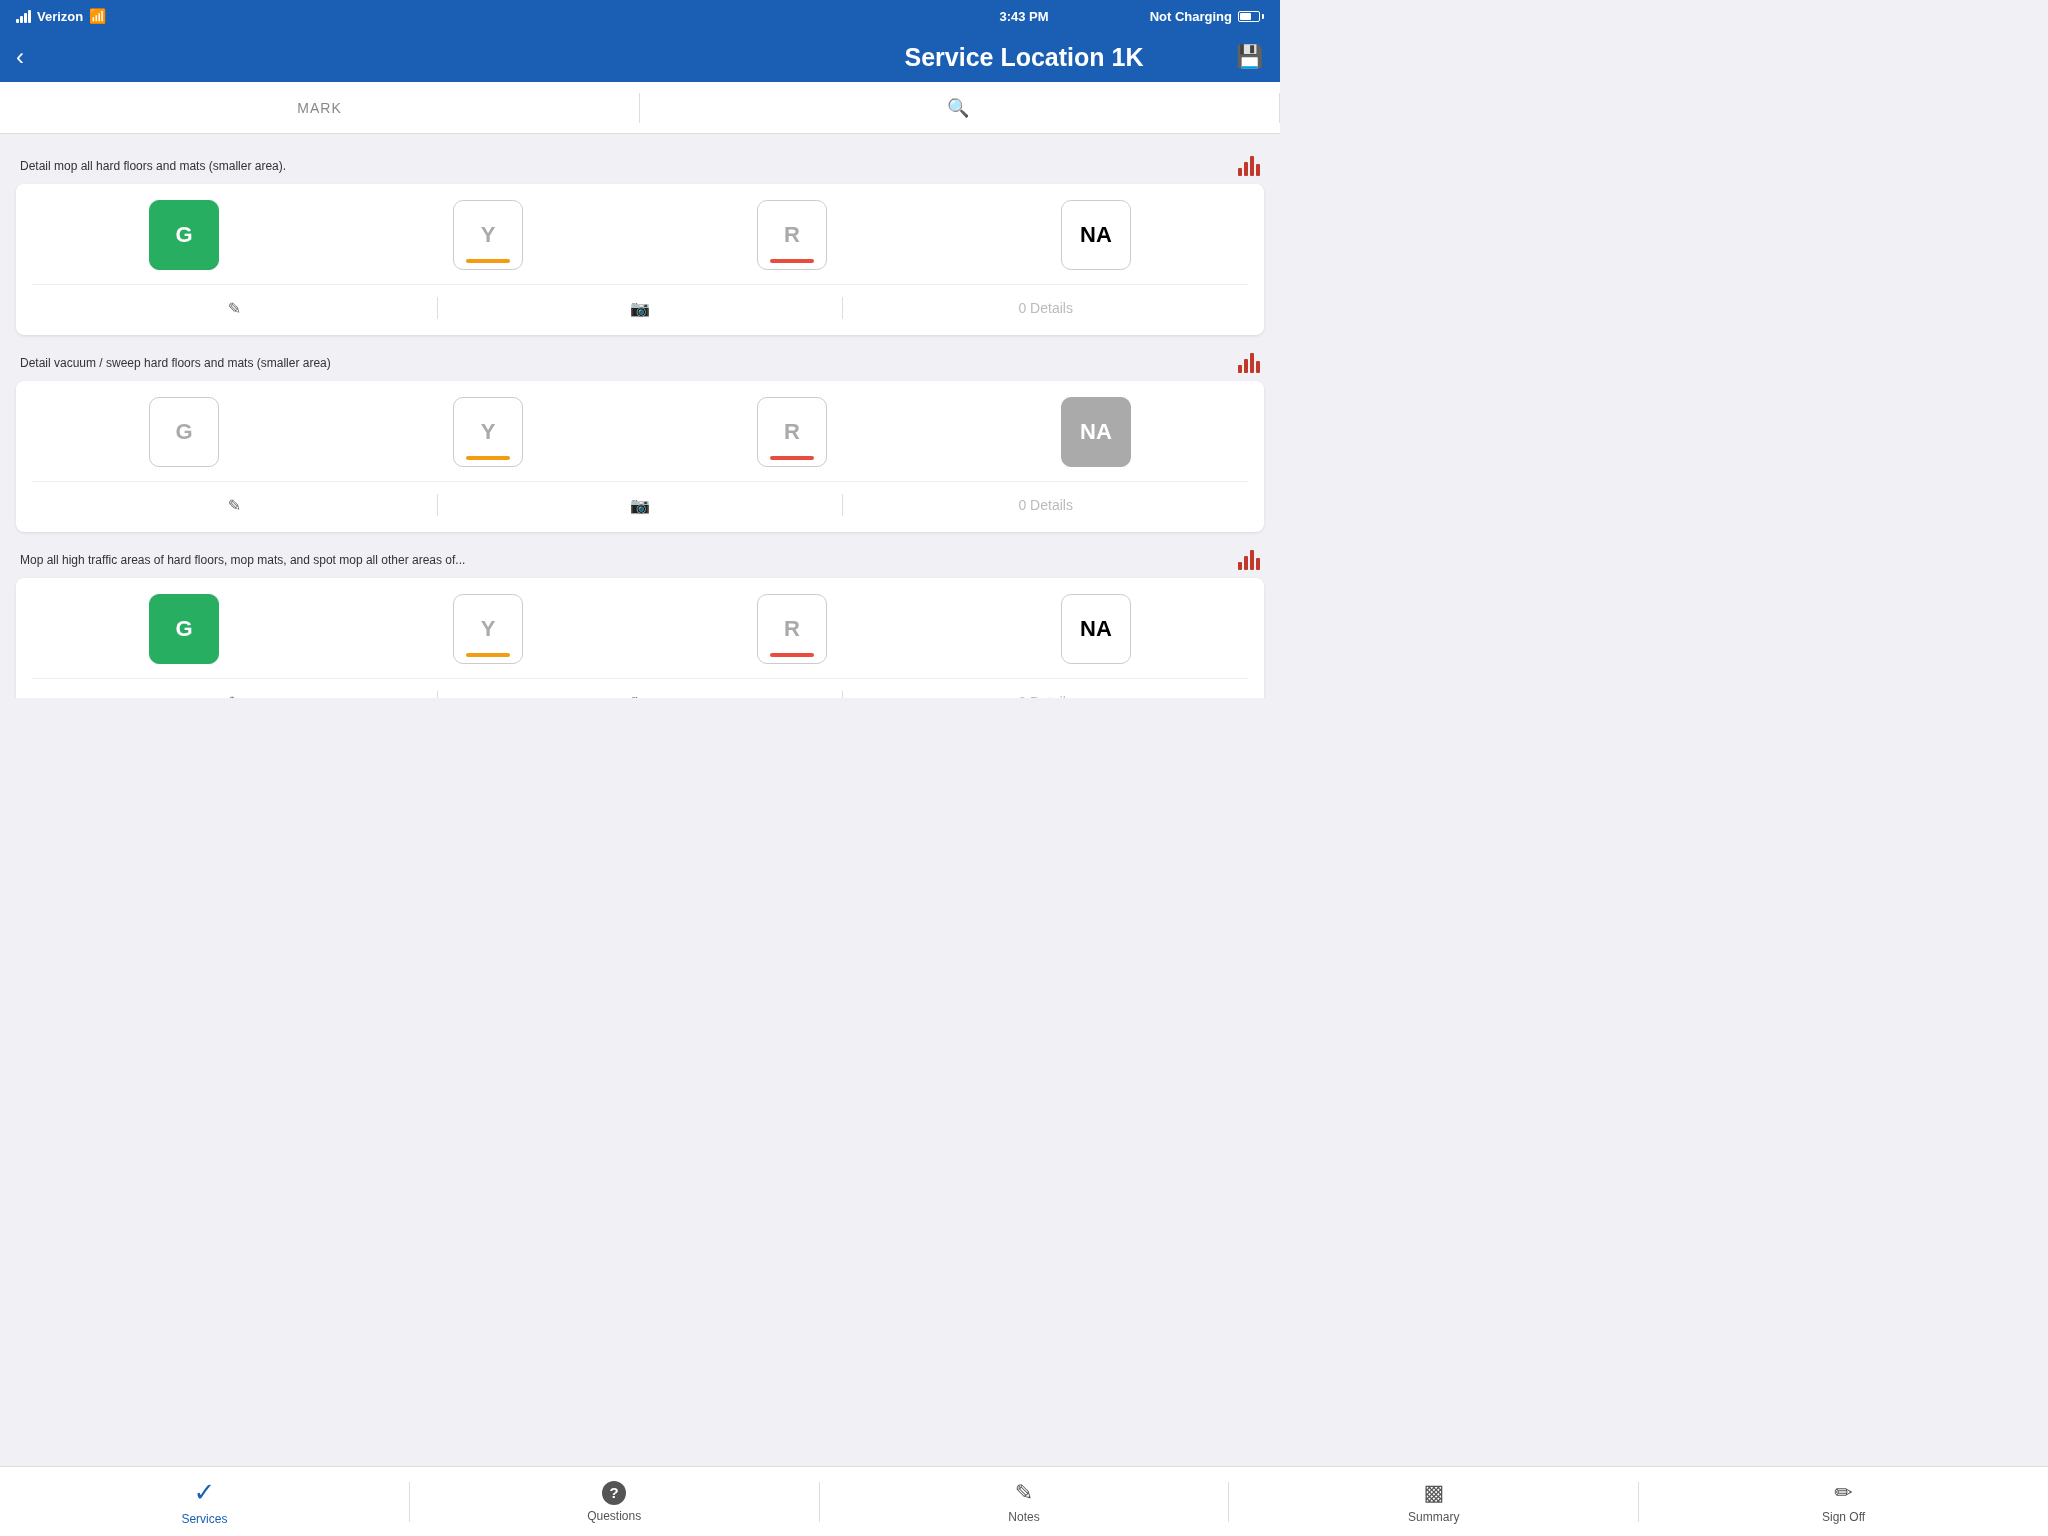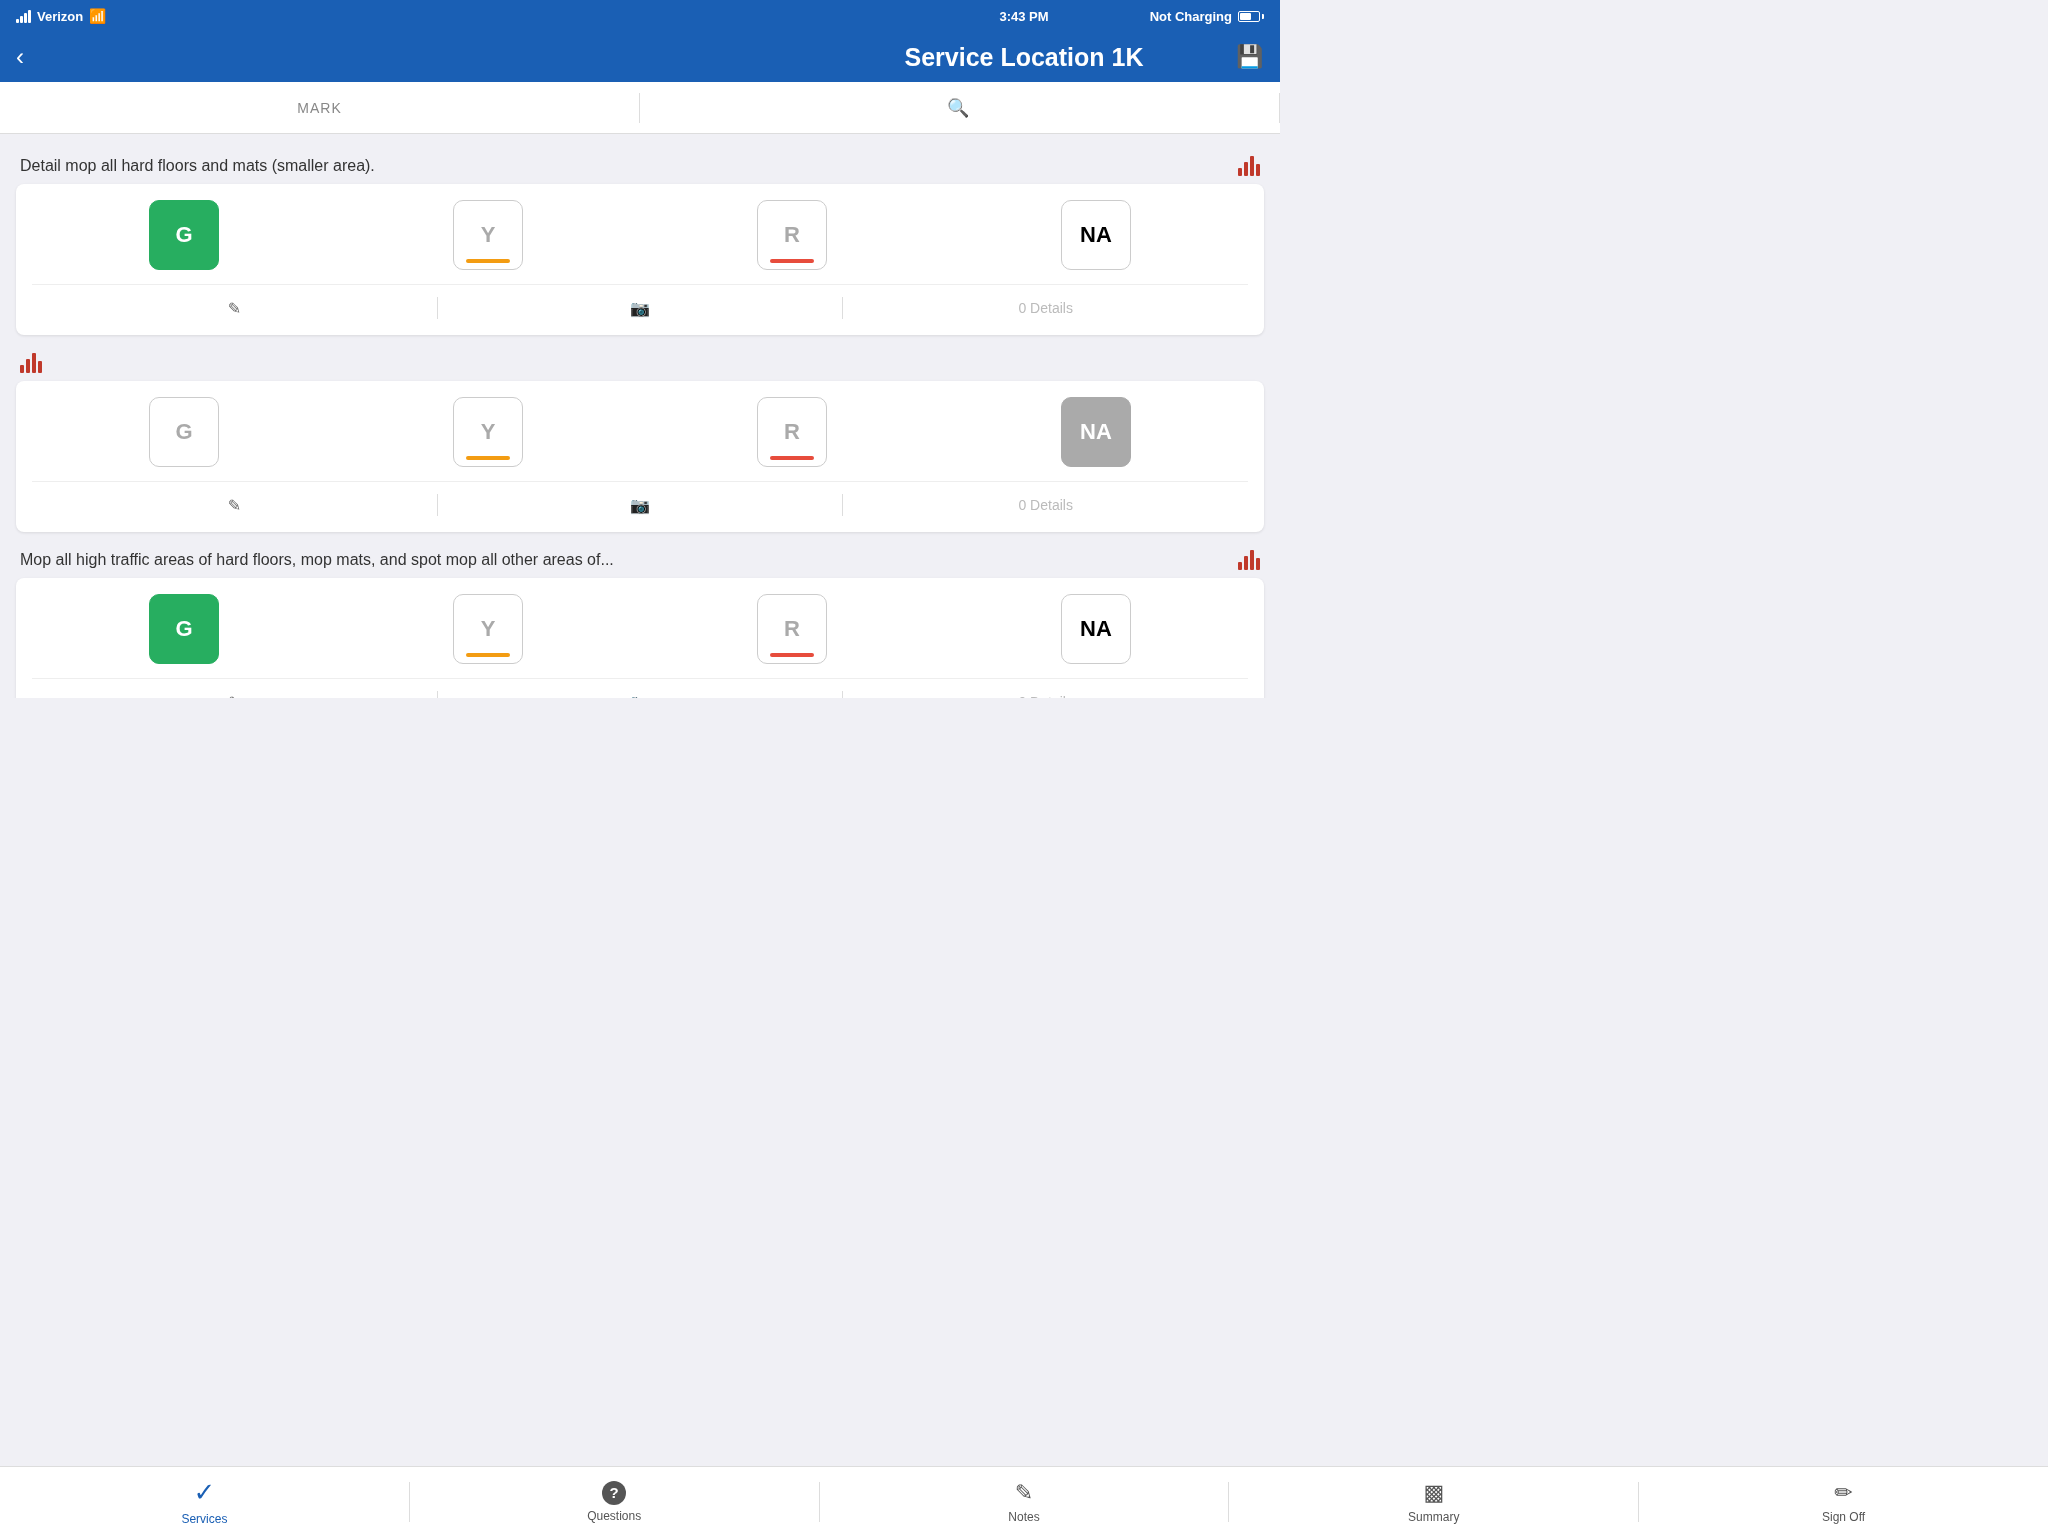--- a/index.html
+++ b/index.html
@@ -75,21 +75,21 @@
     .service-section {
       margin-bottom: 8px;
     }
     .service-title-row {
       display: flex;
       align-items: center;
       justify-content: space-between;
       padding: 10px 20px 8px 20px;
     }
     .service-title {
-      font-size: 16px;
+      font-size: 12px;
       color: #333;
       flex: 1;
     }
     .rating-card {
       background: white;
       margin: 0 16px;
       border-radius: 8px;
       padding: 16px;
       box-shadow: 0 1px 3px rgba(0,0,0,0.1);
     }
@@ -304,20 +304,21 @@
         <div class="card-action-divider"></div>
         <div class="card-action">
           <span class="details-text">0 Details</span>
         </div>
       </div>
     </div>
   </div>
 
   <div class="service-section">
     <div class="service-title-row">
+      <span class="service-title">Detail vacuum / sweep hard floors and mats (smaller area)</span>
       <div class="bar-chart-icon">
         <span style="height:8px"></span>
         <span style="height:14px"></span>
         <span style="height:20px"></span>
         <span style="height:12px"></span>
       </div>
     </div>
     <div class="rating-card">
       <div class="rating-buttons">
         <div class="rating-btn" style="color:#aaa;">G</div>

